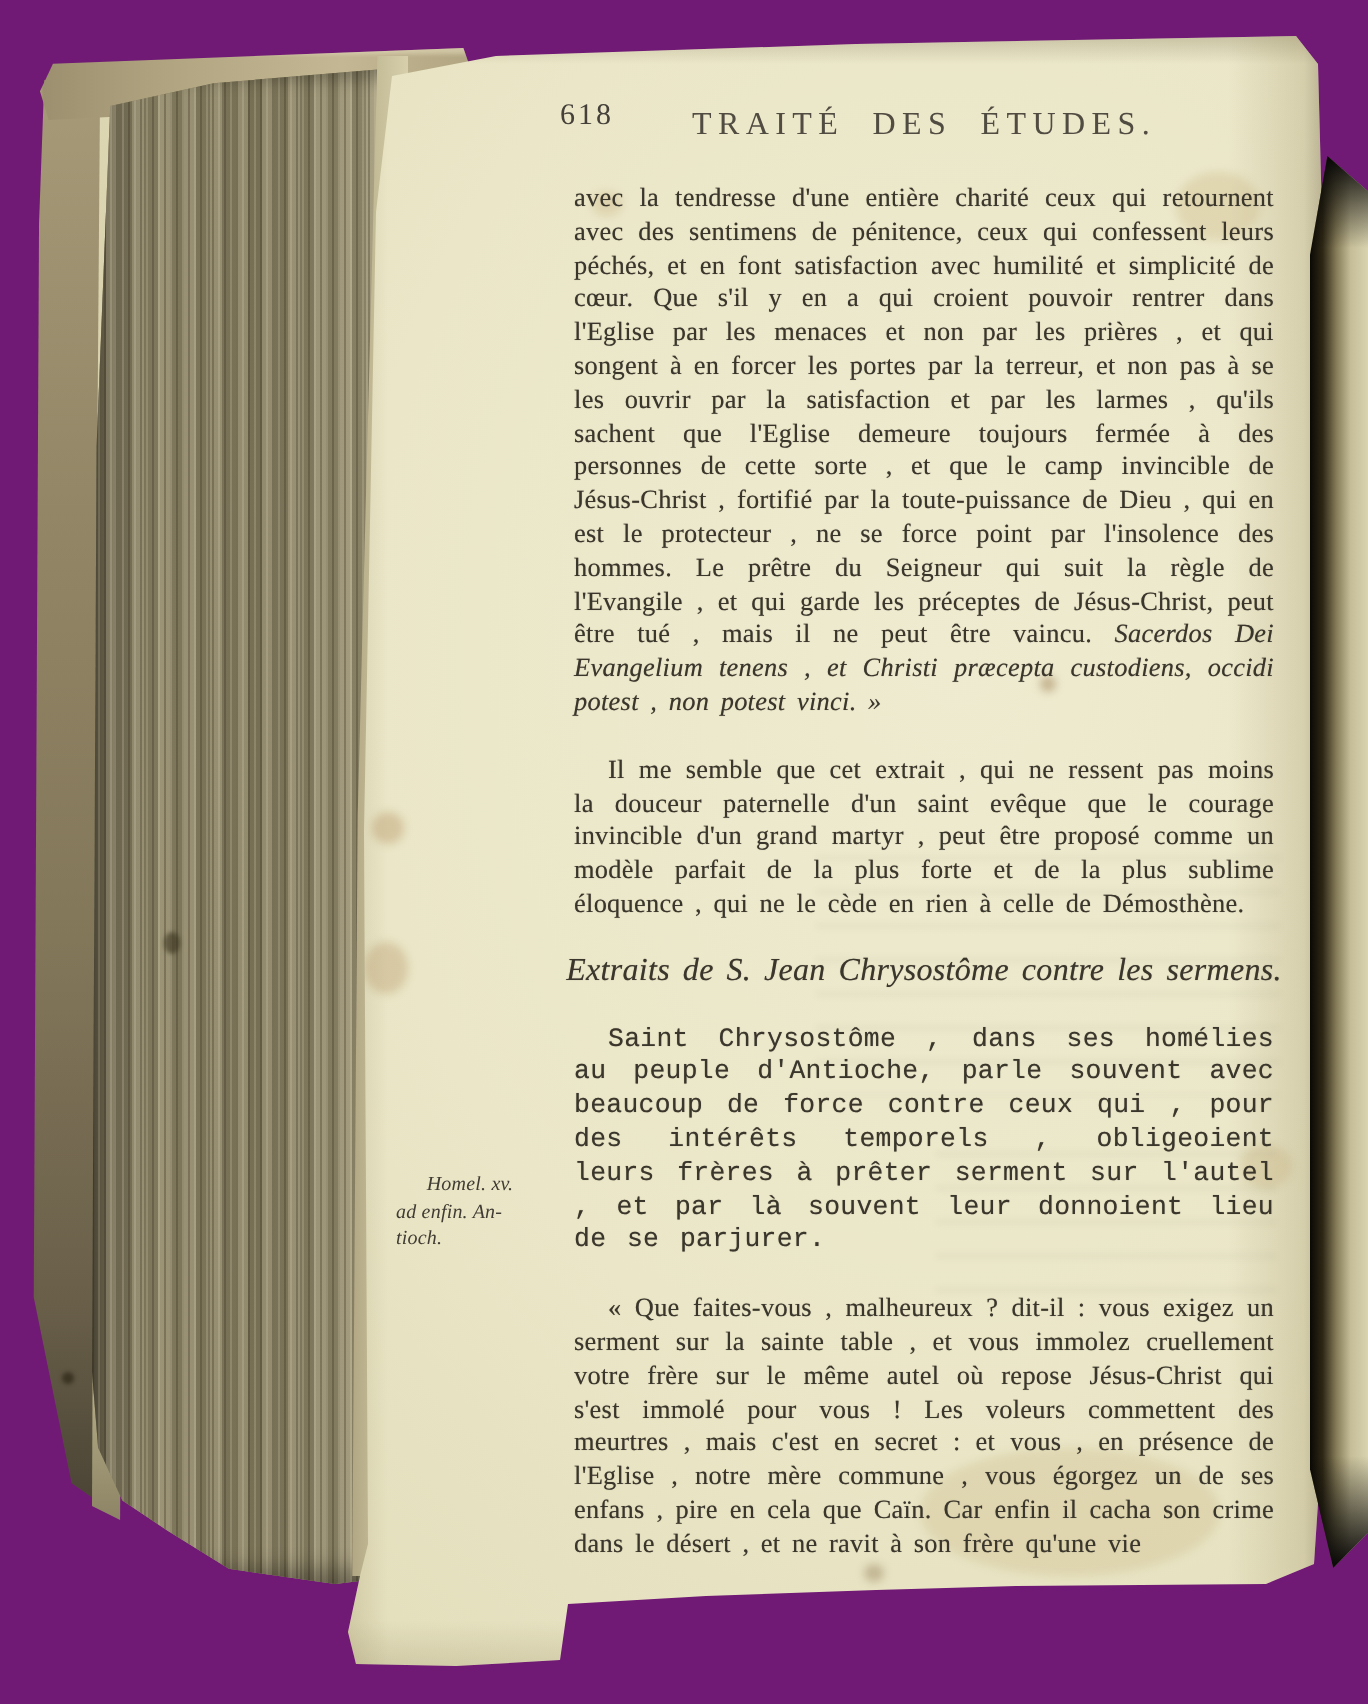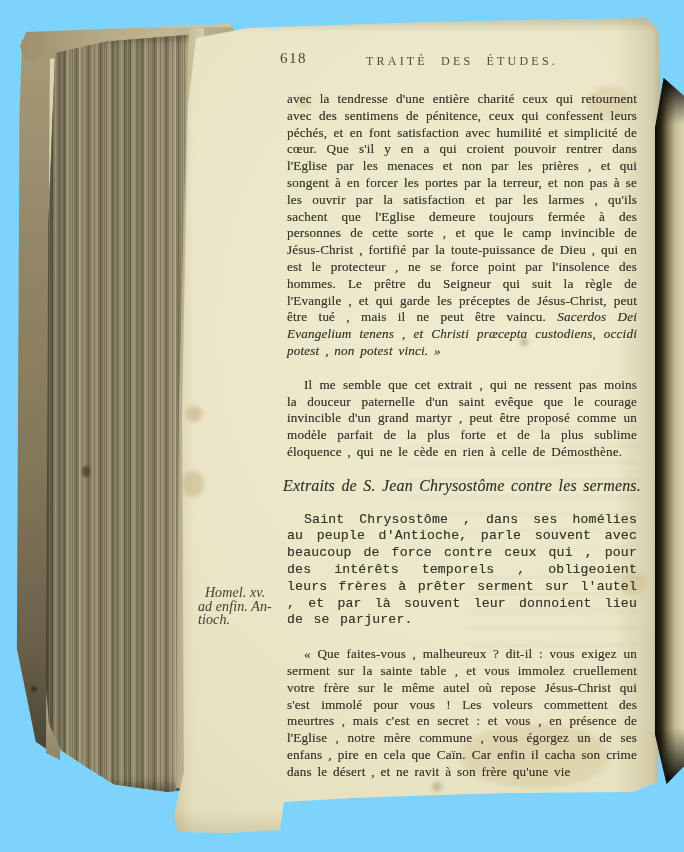--- a/index.html
+++ b/index.html
@@ -1,21 +1,21 @@
 <!DOCTYPE html>
 <html><head>
 <meta charset="utf-8">
 <style>
   html,body{margin:0;padding:0;}
   body{
     width:684px;height:852px;overflow:hidden;
     background:#070706;
     font-family:"Liberation Serif","DejaVu Serif",serif;
   }
-  .scene{position:relative;width:684px;height:852px;background:#7dd3fc;}
+  .scene{position:relative;width:684px;height:852px;background:#701a75;}
 
   
   .board-left{
     position:absolute;left:16px;top:40px;width:44px;height:716px;z-index:1;
     background:linear-gradient(180deg,#a79a79 0%,#938666 30%,#83775a 60%,#6a604a 85%,#4a4334 100%);
     clip-path:polygon(14% 0,100% 0,92% 100%,45% 98%,2% 85%,8% 10%);
     box-shadow:inset -4px 0 6px rgba(0,0,0,.35);
   }
   .board-speck{position:absolute;left:15px;top:646px;width:6px;height:6px;border-radius:50%;
     background:rgba(35,28,14,.6);filter:blur(1px);}
@@ -73,38 +73,38 @@
   .ghost{position:absolute;pointer-events:none;filter:blur(1.6px);opacity:.5;
     background:repeating-linear-gradient(180deg,rgba(110,112,88,.16) 0 2px,rgba(0,0,0,0) 2px 17px);}
 
   
   .page-number{
     position:absolute;left:112px;top:34px;
     font-size:15px;letter-spacing:1.5px;color:#45413a;
   }
   .running-title{
     position:absolute;left:102px;top:38px;width:384px;text-align:center;
-    font-size:12px;letter-spacing:3.2px;word-spacing:7px;color:#514c42;
+    font-size:16px;letter-spacing:3.2px;word-spacing:7px;color:#514c42;
   }
   .text-block{
     position:absolute;left:102px;top:58px;width:384px;
     font-size:13.2px;line-height:16.8px;color:#3a362c;
     text-align:justify;letter-spacing:.15px;word-spacing:2.3px;
     text-shadow:0 0 .4px rgba(56,50,38,.55);
   }
   .text-block p{margin:17px;}
   .p2{margin-top:7px !important;text-indent:17px;}
   .section-heading{margin:14px 0 12px !important;text-align:center;font-style:italic;
     font-size:16px;text-indent:0;}
   .p3{text-indent:17px;font-family:Liberation Mono, monospace;}
   .p4{margin-top:9px !important;text-indent:17px;}
   .latin{font-style:italic;}
   .margin-note{
     position:absolute;left:30px;top:570px;width:74px;
-    font-size:14px;line-height:13.5px;font-style:italic;color:#403c33;
+    font-size:10px;line-height:13.5px;font-style:italic;color:#403c33;
     text-align:left;letter-spacing:.1px;
   }
   .margin-note .mn-line{display:block;}
   .margin-note .mn-line:first-child{text-align:center;}
 
   
   .gutter-sliver{
     position:absolute;left:655px;top:78px;width:29px;height:706px;z-index:6;
     background:linear-gradient(90deg,#0b0905 0%,#2e2715 22%,#847a57 45%,#c5bd98 70%,#d9d3b0 100%);
     clip-path:polygon(30% 0,100% 2.5%,100% 97.5%,40% 100%,0 93%,0 7%);

